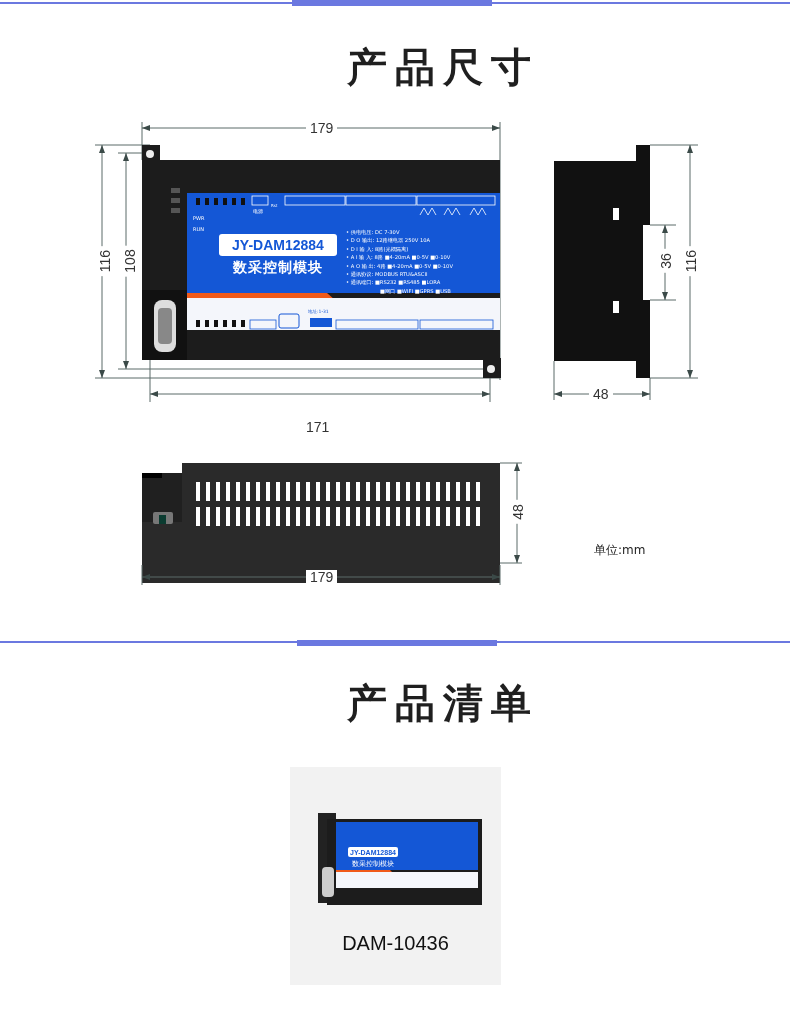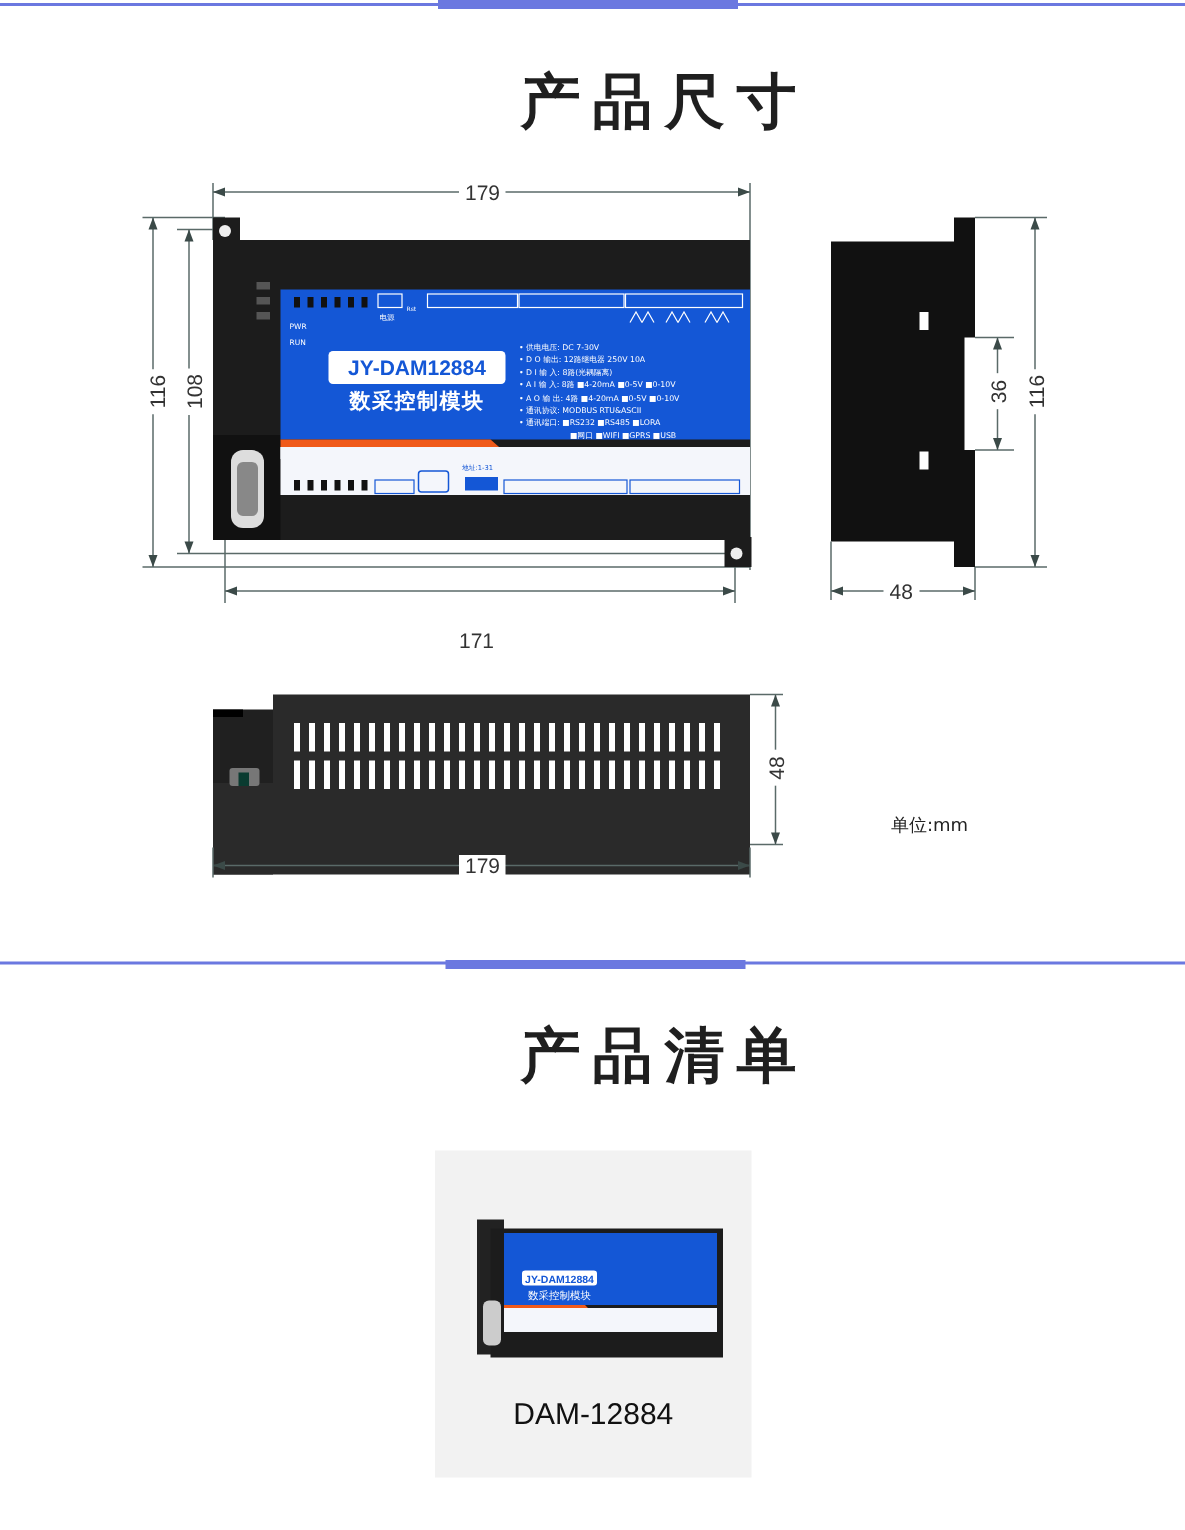--- a/index.html
+++ b/index.html
@@ -278,14 +278,14 @@
     <rect x="28" y="46" width="18" height="90" fill="#222"></rect>
     <rect x="37" y="52" width="155" height="86" fill="#1c1c1c"></rect>
     <rect x="46" y="55" width="142" height="48" fill="#1457d6"></rect>
     <polygon points="46,103 100,103 104,107 188,107 188,109 104,109 100,105 46,105" fill="#f05a1a"></polygon>
     <rect x="46" y="105" width="142" height="16" fill="#f4f6fb"></rect>
     <rect x="32" y="100" width="12" height="30" rx="4" fill="#ccc"></rect>
     <rect x="58" y="80" width="50" height="10" rx="2" fill="#fff"></rect>
     <text x="83" y="88" font-size="7" font-weight="bold" fill="#1457d6" text-anchor="middle">JY-DAM12884</text>
     <text x="83" y="99" font-size="7" fill="#fff" text-anchor="middle">数采控制模块</text>
   </svg>
-  <div class="prod-label">DAM-12884</div>
+  <div class="prod-label">DAM-10436</div>
 </div>
 
 </body></html>

